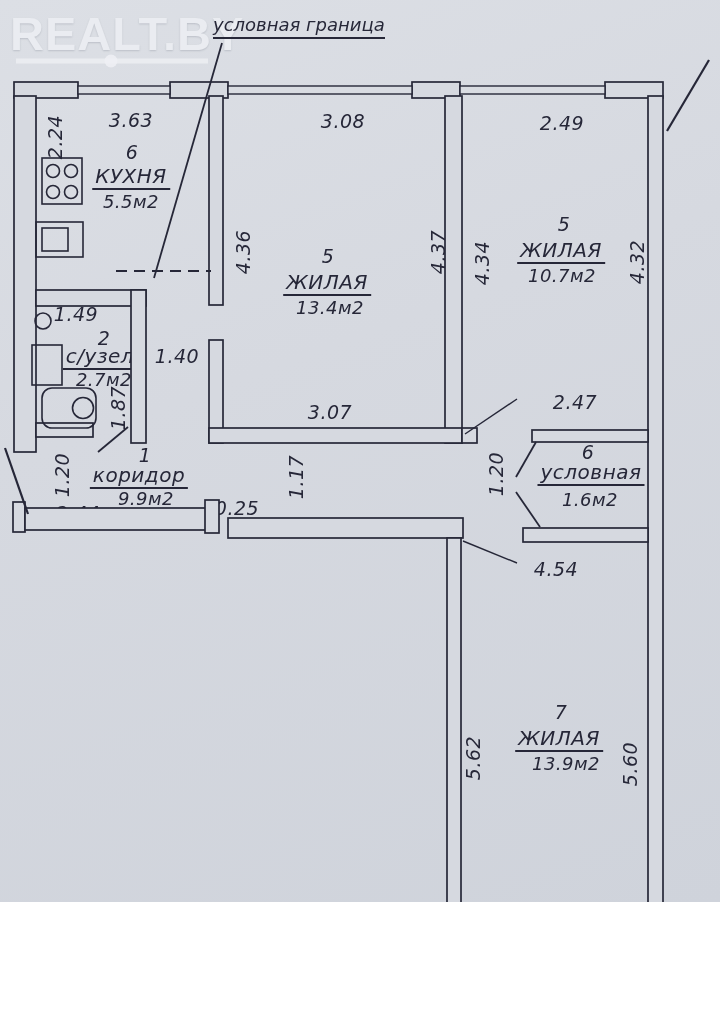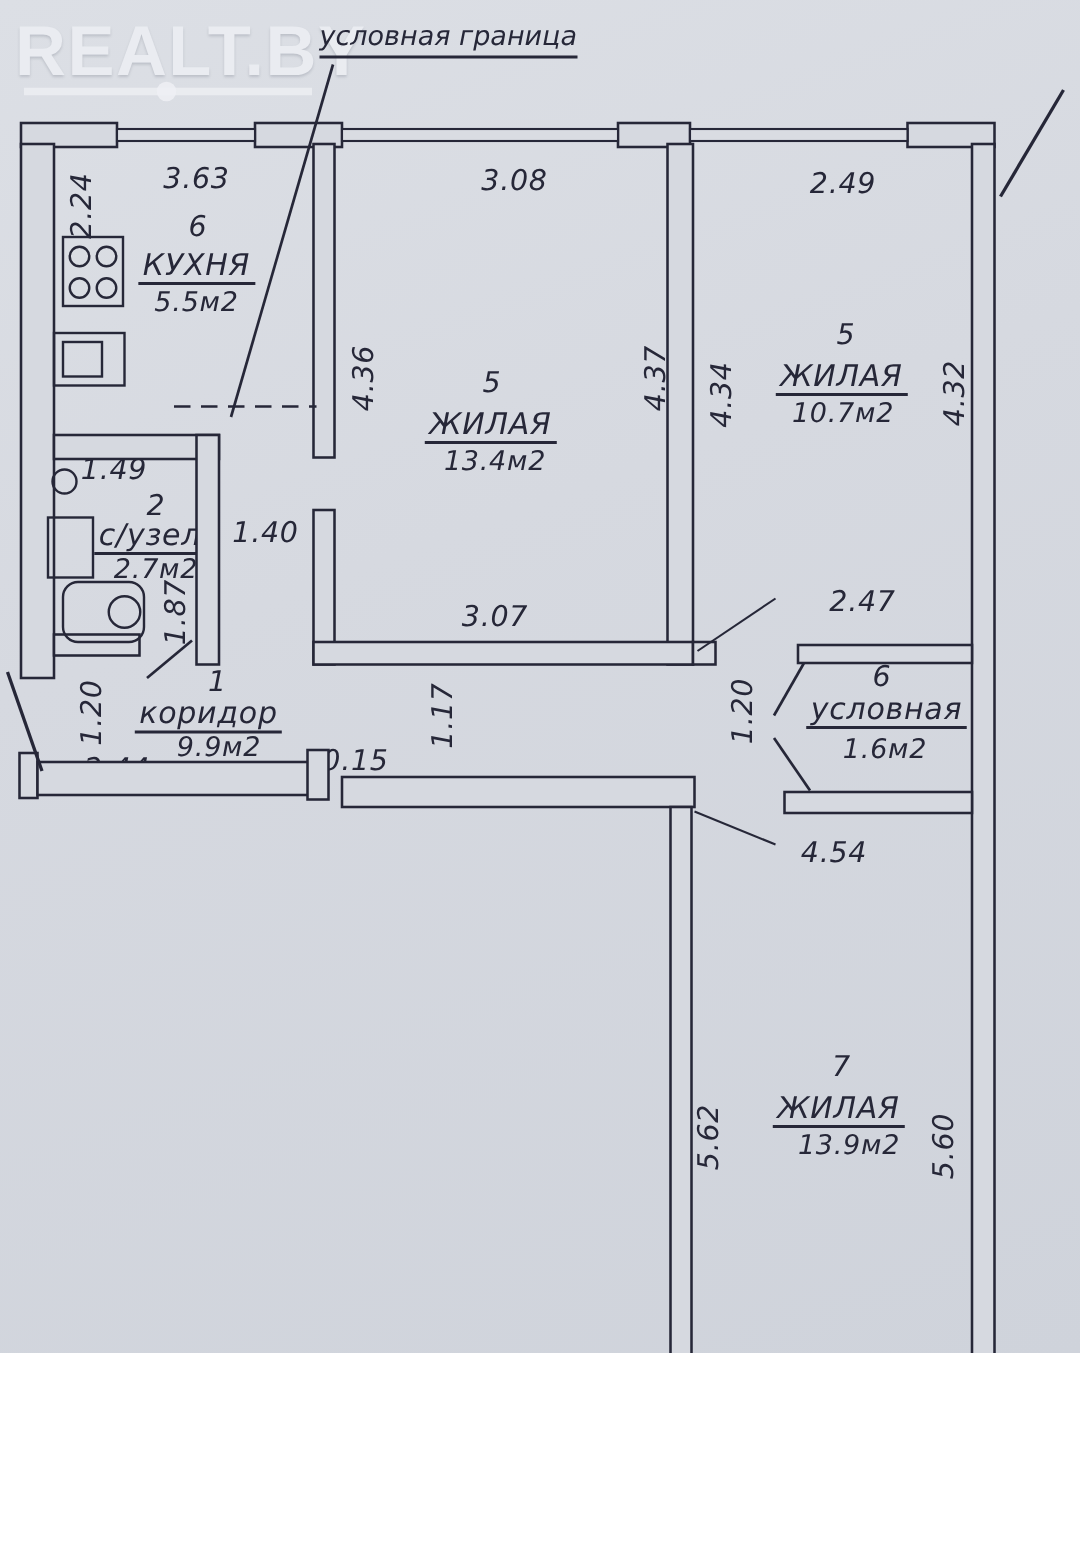--- a/index.html
+++ b/index.html
@@ -161,21 +161,21 @@
   <div class="lbl name" style="left:100px;top:358px">с/узел</div>
   <div class="lbl area" style="left:104px;top:380px">2.7м2</div>
   <div class="lbl dim rot" style="left:118px;top:408px">1.87</div>
   <div class="lbl dim" style="left:177px;top:356px">1.40</div>
 
   <div class="lbl num" style="left:145px;top:455px">1</div>
   <div class="lbl name" style="left:139px;top:477px">коридор</div>
   <div class="lbl area" style="left:146px;top:499px">9.9м2</div>
   <div class="lbl dim rot" style="left:62px;top:475px">1.20</div>
   <div class="lbl dim" style="left:78px;top:513px">2.44</div>
-  <div class="lbl dim" style="left:237px;top:508px">0.15</div>
+  <div class="lbl dim" style="left:237px;top:508px">0.25</div>
   <div class="lbl dim rot" style="left:296px;top:477px">1.17</div>
 
   <div class="lbl dim" style="left:575px;top:402px">2.47</div>
   <div class="lbl dim rot" style="left:496px;top:474px">1.20</div>
   <div class="lbl num" style="left:588px;top:452px">6</div>
   <div class="lbl name" style="left:591px;top:474px">условная</div>
   <div class="lbl area" style="left:590px;top:500px">1.6м2</div>
 
   <div class="lbl dim" style="left:556px;top:569px">4.54</div>
   <div class="lbl num" style="left:561px;top:712px">7</div>

